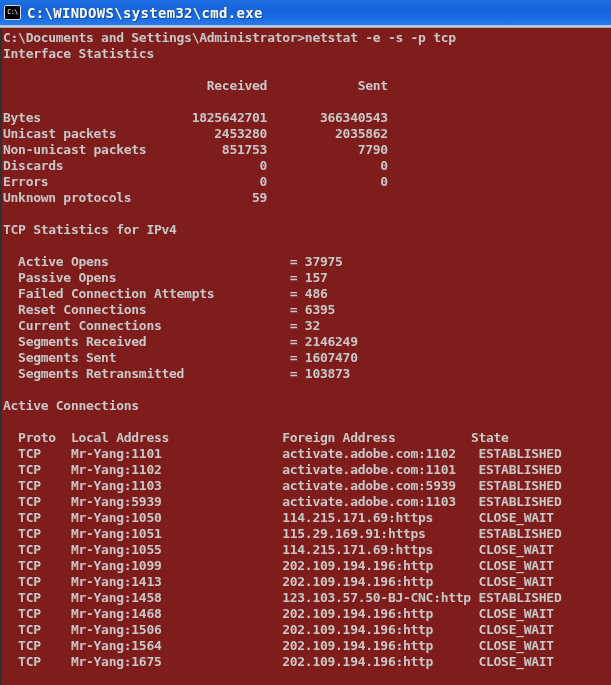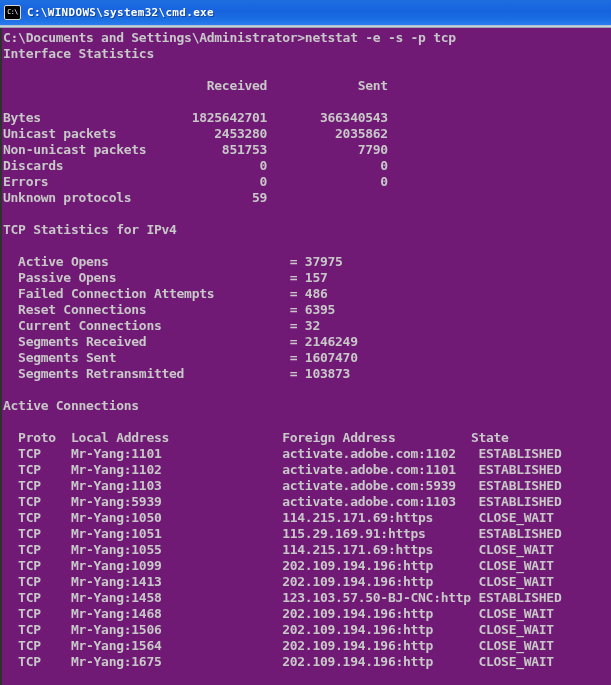--- a/index.html
+++ b/index.html
@@ -58,36 +58,36 @@
     font-family: "DejaVu Sans Mono", "Liberation Mono", monospace;
     font-size: 7px;
     line-height: 7px;
     letter-spacing: -0.5px;
     transform: scale(0.95);
     white-space: nowrap;
   }
   #title-text {
     color: #ffffff;
     font-family: "DejaVu Sans Mono", "Liberation Mono", monospace;
-    font-size: 11px;
+    font-size: 14px;
     font-weight: bold;
     letter-spacing: 0.3px;
     white-space: nowrap;
     text-shadow: 1px 1px 0 rgba(0,0,0,0.35);
   }
   #titlebar-underline {
     height: 3px;
     background: linear-gradient(to bottom, #a8b8c8 0%, #c8d4dc 50%, #7d8e9c 100%);
   }
 
   
   #console {
     position: relative;
     height: 657px;
-    background: #701a75;
+    background: #7f1d1d;
     border-left: 2px solid #303030;
     box-sizing: border-box;
     overflow: hidden;
   }
   #console-inner {
     position: absolute;
     left: 0;
     top: 2px;
     width: 100%;
     height: 100%;

